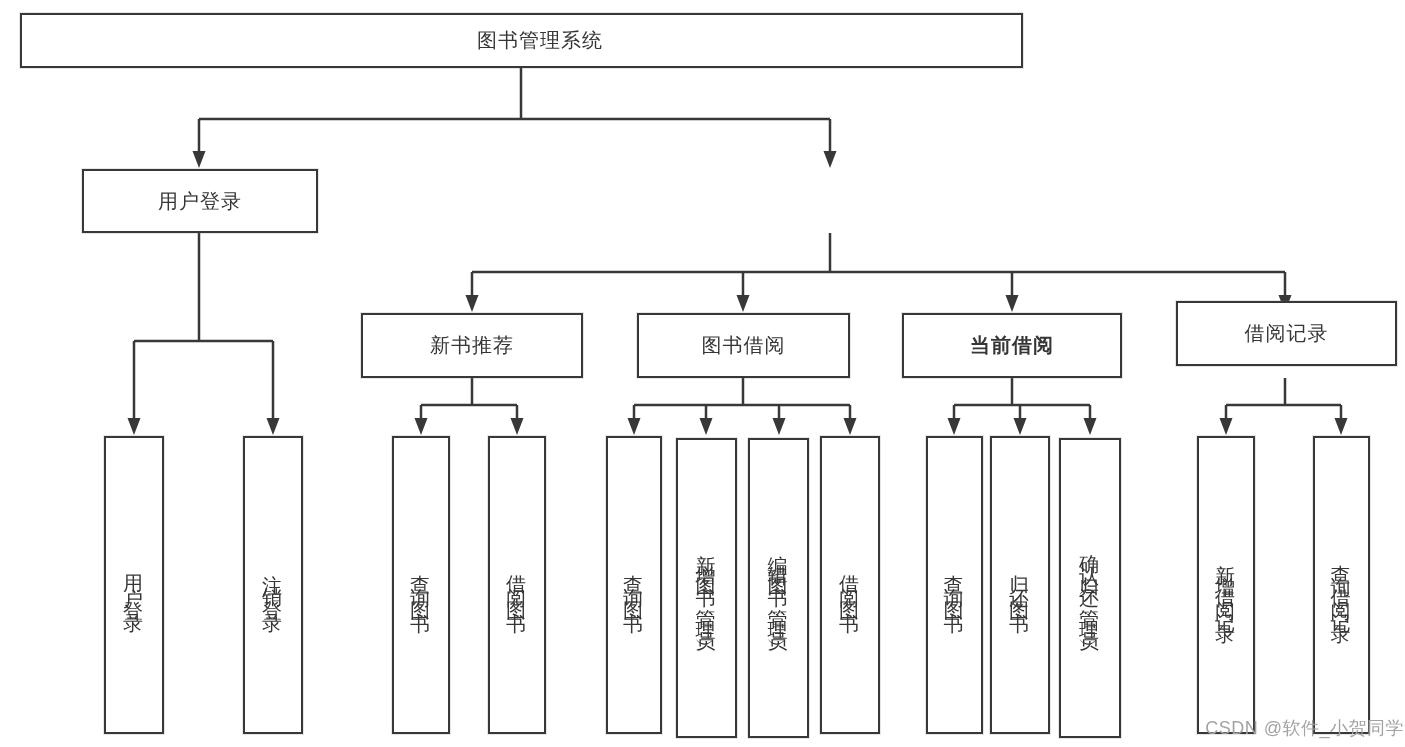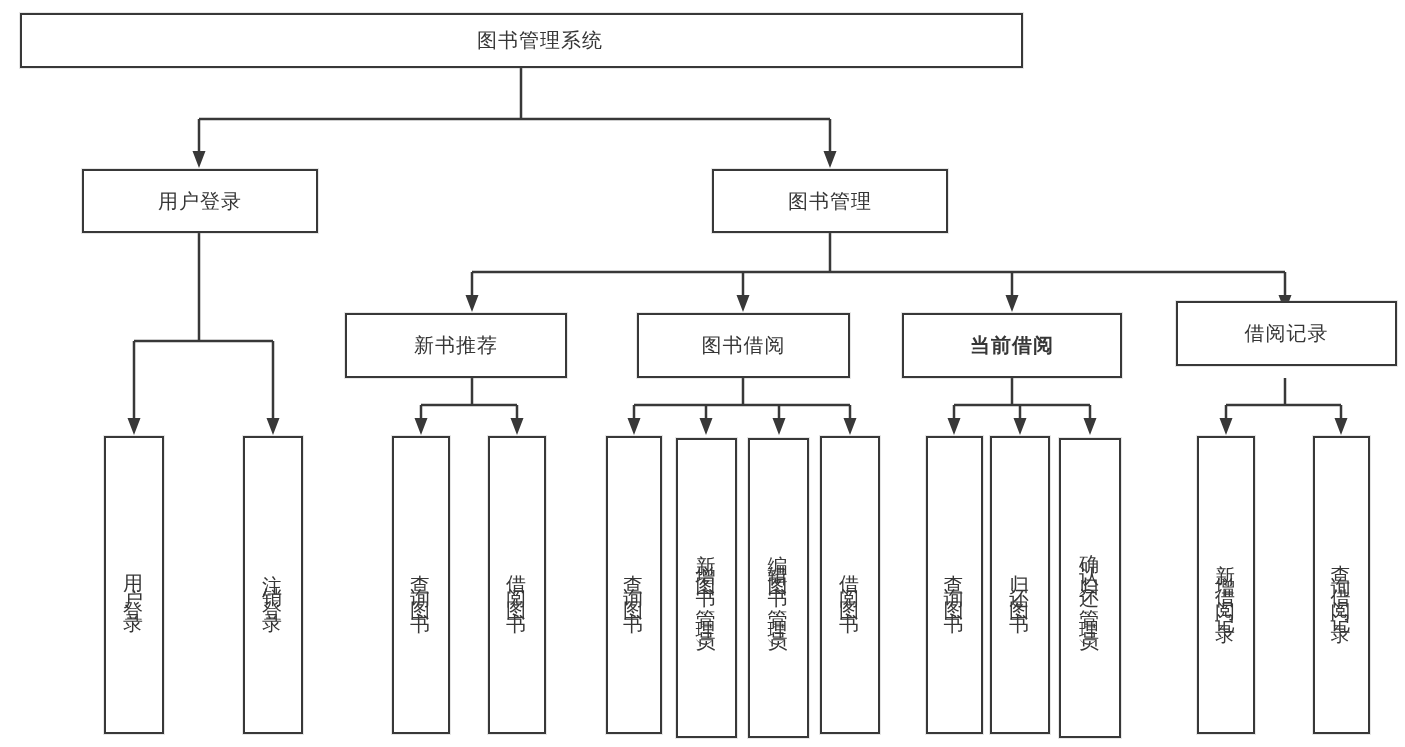--- a/index.html
+++ b/index.html
@@ -58,25 +58,22 @@
       M1226 435 L1219.5 418 L1232.5 418 Z  M1341 435 L1334.5 418 L1347.5 418 Z"></path>
   </svg>
 
   <div class="box" style="left:20px;top:13px;width:1003px;height:55px;padding-left:37px;">
     <span>图书管理系统</span>
   </div>
 
   <div class="box" style="left:82px;top:169px;width:236px;height:64px;">
     <span>用户登录</span>
   </div>
-  <div class="box" style="left:712px;top:169px;width:236px;height:64px;">
-    <span>图书管理</span>
-  </div>
 
-  <div class="box" style="left:345px;top:313px;width:222px;height:65px;">
+  <div class="box" style="left:361px;top:313px;width:222px;height:65px;">
     <span>新书推荐</span>
   </div>
   <div class="box" style="left:637px;top:313px;width:213px;height:65px;font-family:Liberation Mono, monospace;">
     <span>图书借阅</span>
   </div>
   <div class="box" style="left:902px;top:313px;width:220px;height:65px;font-weight:bold;">
     <span>当前借阅</span>
   </div>
   <div class="box" style="left:1176px;top:301px;width:221px;height:65px;">
     <span>借阅记录</span>
@@ -119,14 +116,15 @@
     <span>确认归还（管理员）</span>
   </div>
 
   <div class="box vbox" style="left:1197px;top:436px;width:58px;height:298px;letter-spacing:12px;">
     <span>新增借阅记录</span>
   </div>
   <div class="box vbox" style="left:1313px;top:436px;width:57px;height:298px;letter-spacing:12px;">
     <span>查询借阅记录</span>
   </div>
 
+  <div class="watermark">CSDN @软件_小贺同学</div>
 
 </div>
 
 </body></html>

